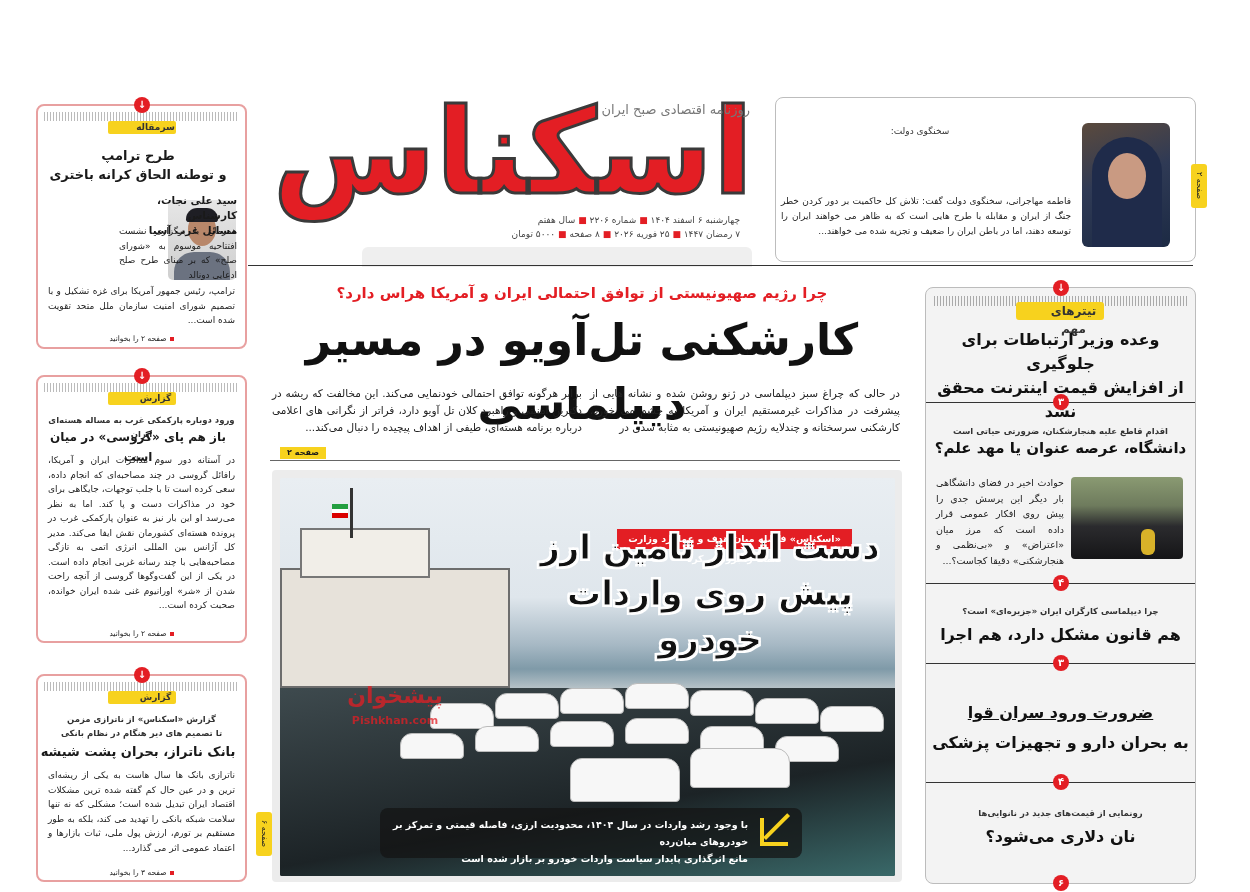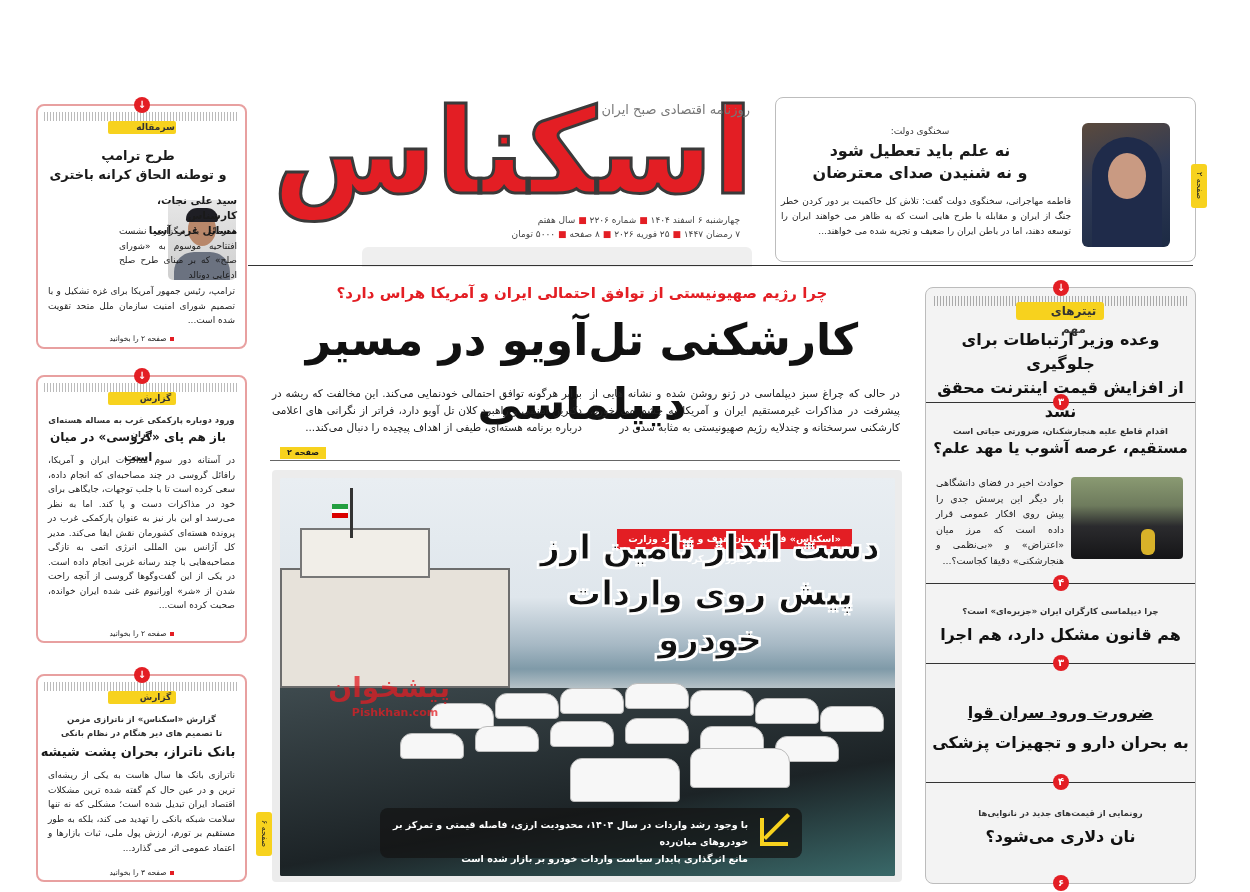--- a/index.html
+++ b/index.html
@@ -128,21 +128,21 @@
     line-height: 46px; color: #111; -webkit-text-stroke: 1px #fff;
     text-shadow: 2px 2px 0 #fff, -2px -2px 0 #fff, 2px -2px 0 #fff, -2px 2px 0 #fff;
   }
   .photo-caption {
     left: 380px; top: 808px; width: 422px; height: 50px; background: rgba(20,20,20,0.72); border-radius: 8px;
     color: #fff; font-size: 9.5px; font-weight: bold; line-height: 17px; text-align: right; padding: 8px 54px 0 8px;
   }
   .caption-arrow { position: absolute; right: 14px; top: 10px; width: 28px; height: 28px; border-left: 4px solid #f7d21e; border-bottom: 4px solid #f7d21e; }
   .caption-arrow:after { content: ""; position: absolute; left: 2px; bottom: 2px; width: 34px; height: 4px; background: #f7d21e; transform: rotate(-45deg); transform-origin: left bottom; }
   .watermark { left: 340px; top: 670px; width: 110px; text-align: center; color: #e31e24; opacity: 0.75; font-size: 11px; font-weight: bold; line-height: 14px; }
-  .watermark .big { font-size: 28px; line-height: 36px; display: block; }
+  .watermark .big { font-size: 22px; line-height: 36px; display: block; margin-top: 8px; }
   .side-page-tag {
     left: 256px; top: 812px; width: 16px; height: 44px; background: #f7d21e; border-radius: 3px;
     writing-mode: vertical-rl; font-size: 8px; display: flex; align-items: center; justify-content: center; color: #222;
   }
 
   
   .right-col {
     left: 925px; top: 287px; width: 271px; height: 597px; background: #f3f3f3;
     border: 1px solid #bcbcbc; border-radius: 8px;
   }
@@ -175,24 +175,20 @@
 </div>
 <div class="abs masthead-gray-bar"></div>
 
 <div class="abs top-box">
   <div class="photo">
     <div class="scarf"></div>
     <div class="face"></div>
   </div>
   <div class="page-tab">صفحه ۲</div>
   <div class="kicker">سخنگوی دولت:</div>
-  <div class="title">
-    <div>نه علم باید تعطیل شود</div>
-    <div>و نه شنیدن صدای معترضان</div>
-  </div>
   <div class="body">فاطمه مهاجرانی، سخنگوی دولت گفت: تلاش کل حاکمیت بر دور کردن خطر جنگ از ایران و مقابله با طرح هایی است که به ظاهر می خواهند ایران را توسعه دهند، اما در باطن ایران را ضعیف و تجزیه شده می خواهند...</div>
 </div>
 
 <div class="abs left-box" id="box-editorial">
   <div class="stripes"></div>
   <div class="pin">↓</div>
   <div class="label-yellow">سرمقاله</div>
   <div class="title">
     <div>طرح ترامپ</div>
     <div>و توطنه الحاق کرانه باختری</div>
@@ -289,21 +285,21 @@
   <div class="rc-item" style="top:40px;">
     <div class="rc-title" style="font-size:16px;line-height:24px;">وعده وزیر ارتباطات برای جلوگیری</div>
     <div class="rc-title" style="font-size:16px;line-height:24px;">از افزایش قیمت اینترنت محقق نشد</div>
   </div>
   <div class="rc-divider" style="top:114px;">
       <div class="pin">۳</div>
     </div>
 
   <div class="rc-item" style="top:138px;">
     <div class="rc-kicker">اقدام قاطع علیه هنجارشکنان، ضرورتی حیاتی است</div>
-    <div class="rc-title" style="font-size:15px;line-height:24px;">مستقیم، عرصه آشوب یا مهد علم؟</div>
+    <div class="rc-title" style="font-size:15px;line-height:24px;">دانشگاه، عرصه عنوان یا مهد علم؟</div>
   </div>
   <div class="rc-photo">
       <div class="yellow"></div>
     </div>
   <div class="rc-body">حوادث اخیر در فضای دانشگاهی بار دیگر این پرسش جدی را پیش روی افکار عمومی قرار داده است که مرز میان «اعتراض» و «بی‌نظمی و هنجارشکنی» دقیقا کجاست؟...</div>
   <div class="rc-divider" style="top:295px;">
       <div class="pin">۴</div>
     </div>
 
   <div class="rc-item" style="top:318px;">

